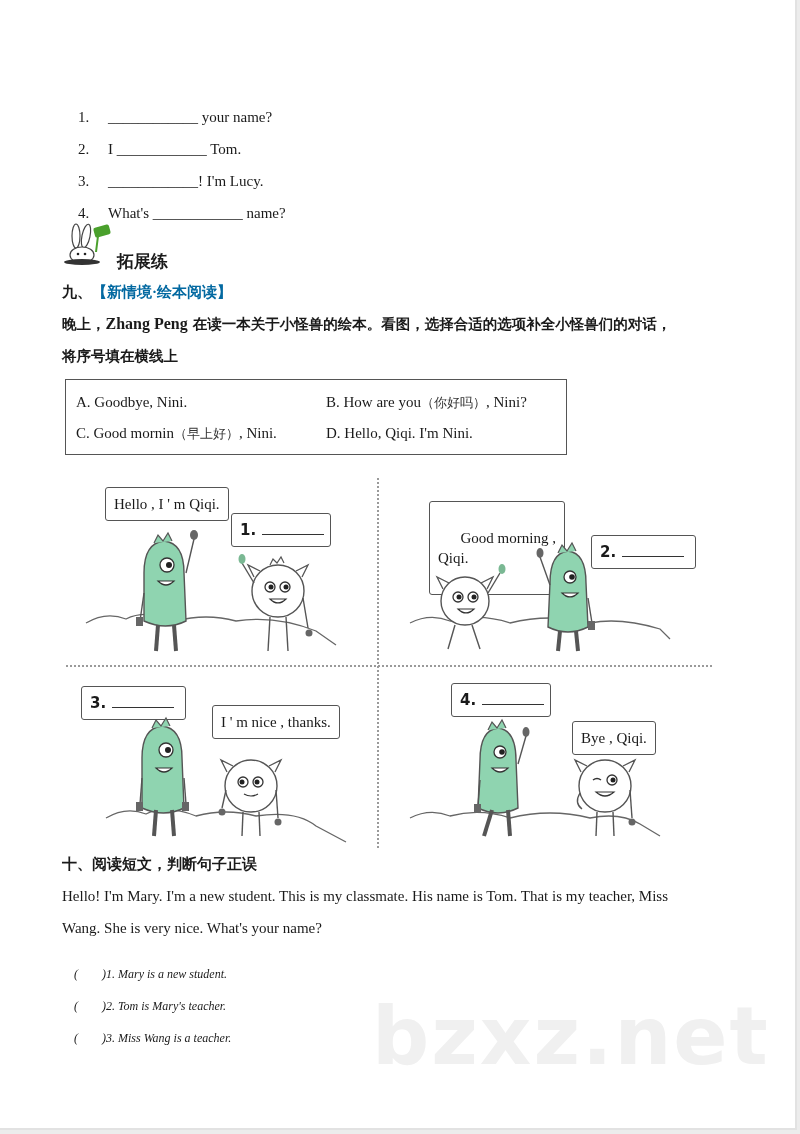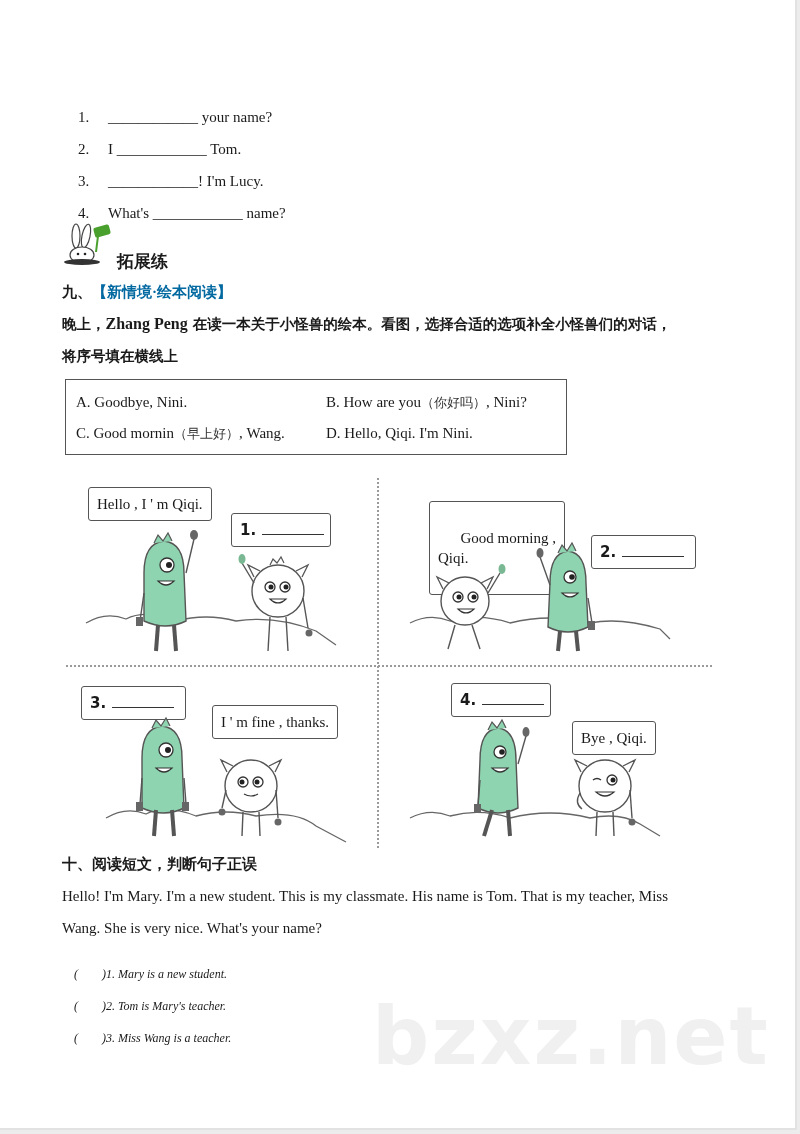--- a/index.html
+++ b/index.html
@@ -97,32 +97,32 @@
   </div>
 
   <div class="opts">
     <div class="opt" style="left:10px; top:14px;">
       <span>A. Goodbye, Nini.</span>
     </div>
     <div class="opt" style="left:260px; top:14px;">
       <span>B. How are you</span><span class="cn">（你好吗）</span><span>, Nini?</span>
     </div>
     <div class="opt" style="left:10px; top:45px;">
-      <span>C. Good mornin</span><span class="cn">（早上好）</span><span>, Wang.</span>
+      <span>C. Good mornin</span><span class="cn">（早上好）</span><span>, Nini.</span>
     </div>
     <div class="opt" style="left:260px; top:45px;">
       <span>D. Hello, Qiqi. I'm Nini.</span>
     </div>
   </div>
 
   <div class="comic">
     <div class="hdash"></div>
     <div class="vdash"></div>
 
-    <div class="bubble" style="left:22px; top:14px;text-align:center;">
+    <div class="bubble" style="left:39px; top:14px;text-align:center;">
       <span>Hello , I ' m Qiqi.</span>
     </div>
     <div class="bubble blank" style="left:165px; top:40px; width:100px;">
       <span>1.</span><span class="blank-line"></span>
     </div>
     <svg class="abs" style="left:0; top:0;" width="311" height="192">
 
       <path d="M20 150 q20 -12 40 -4 q20 -10 50 2 q30 -8 60 0 q40 -6 80 10 l20 14" fill="none" stroke="#666" stroke-width="1.3"></path>
 
       <path d="M78 100 q0 -30 20 -32 q20 2 20 32 l2 48 q-20 10 -42 0 z" fill="#8fd4b0" stroke="#555" stroke-width="1.4"></path>
@@ -183,21 +183,21 @@
       <line x1="208" y1="125" x2="212" y2="150" stroke="#555" stroke-width="1.4"></line>
         <rect x="208" y="148" width="7" height="9" fill="#666"></rect>
       <line x1="180" y1="158" x2="178" y2="178" stroke="#555" stroke-width="4"></line>
         <line x1="196" y1="158" x2="198" y2="178" stroke="#555" stroke-width="4"></line>
     </svg>
 
     <div class="bubble blank" style="left:15px; top:213px; width:105px;">
       <span>3.</span><span class="blank-line"></span>
     </div>
     <div class="bubble" style="left:146px; top:232px;">
-      <span>I ' m fine , thanks.</span>
+      <span>I ' m nice , thanks.</span>
     </div>
     <svg class="abs" style="left:0; top:195px;" width="311" height="180">
       <path d="M40 150 q20 -12 40 -4 q20 -10 50 2 q30 -8 60 0 q40 -6 60 10 l30 16" fill="none" stroke="#666" stroke-width="1.3"></path>
       <path d="M76 90 q0 -30 20 -32 q20 2 20 32 l2 50 q-20 10 -42 0 z" fill="#8fd4b0" stroke="#555" stroke-width="1.4"></path>
       <path d="M86 60 l4 -8 l5 6 l5 -8 l4 8" fill="#8fd4b0" stroke="#555" stroke-width="1.2"></path>
       <circle cx="100" cy="82" r="7" fill="#fff" stroke="#333" stroke-width="1.3"></circle>
         <circle cx="102" cy="82" r="3" fill="#222"></circle>
       <path d="M90 100 q8 8 16 0 z" fill="#fff" stroke="#333" stroke-width="1.2"></path>
       <line x1="76" y1="110" x2="74" y2="136" stroke="#555" stroke-width="1.4"></line>
         <rect x="70" y="134" width="7" height="9" fill="#666"></rect>

